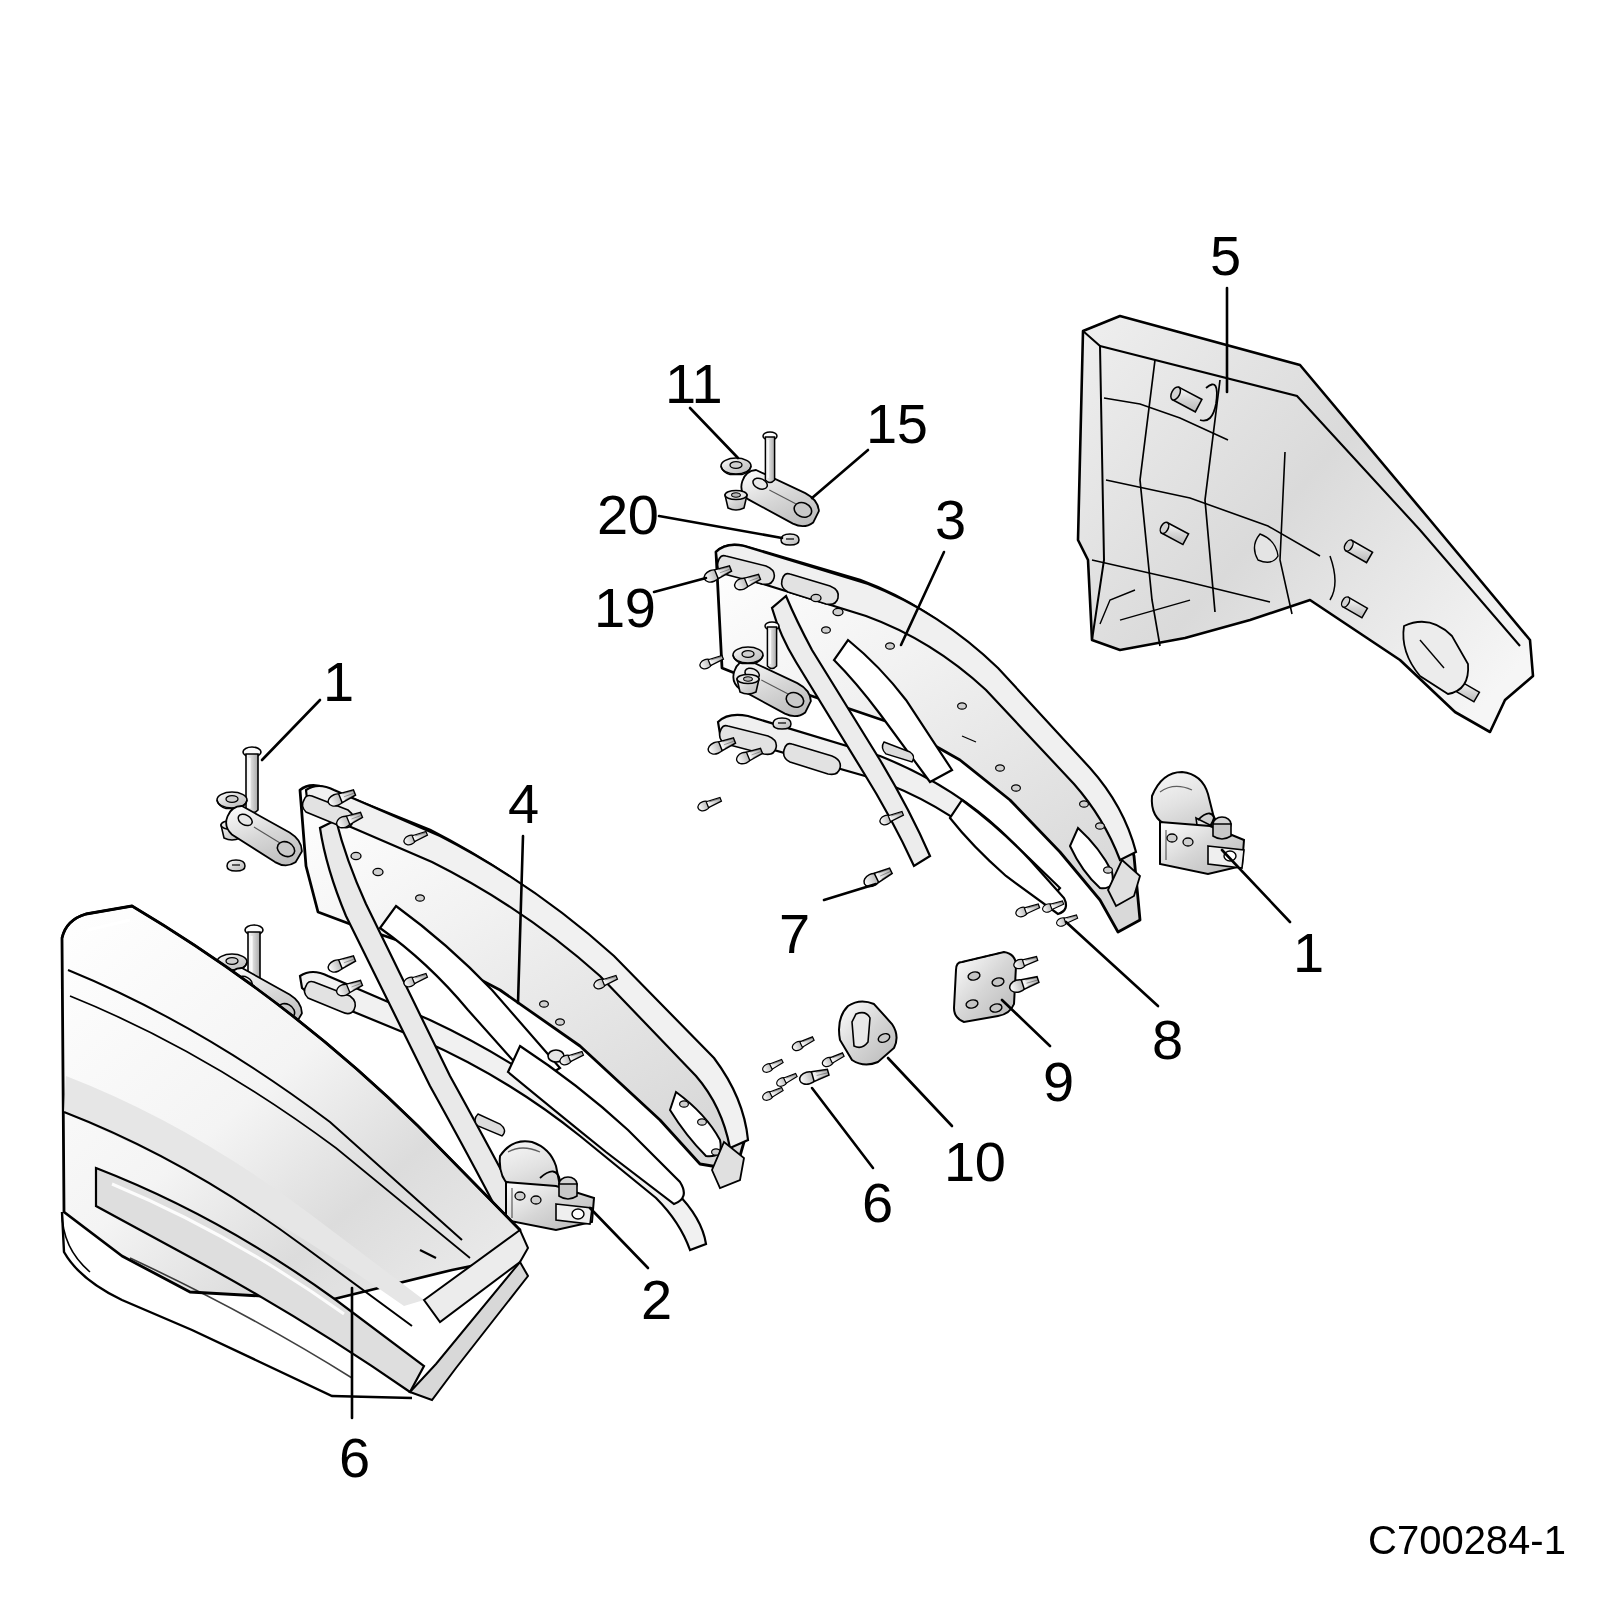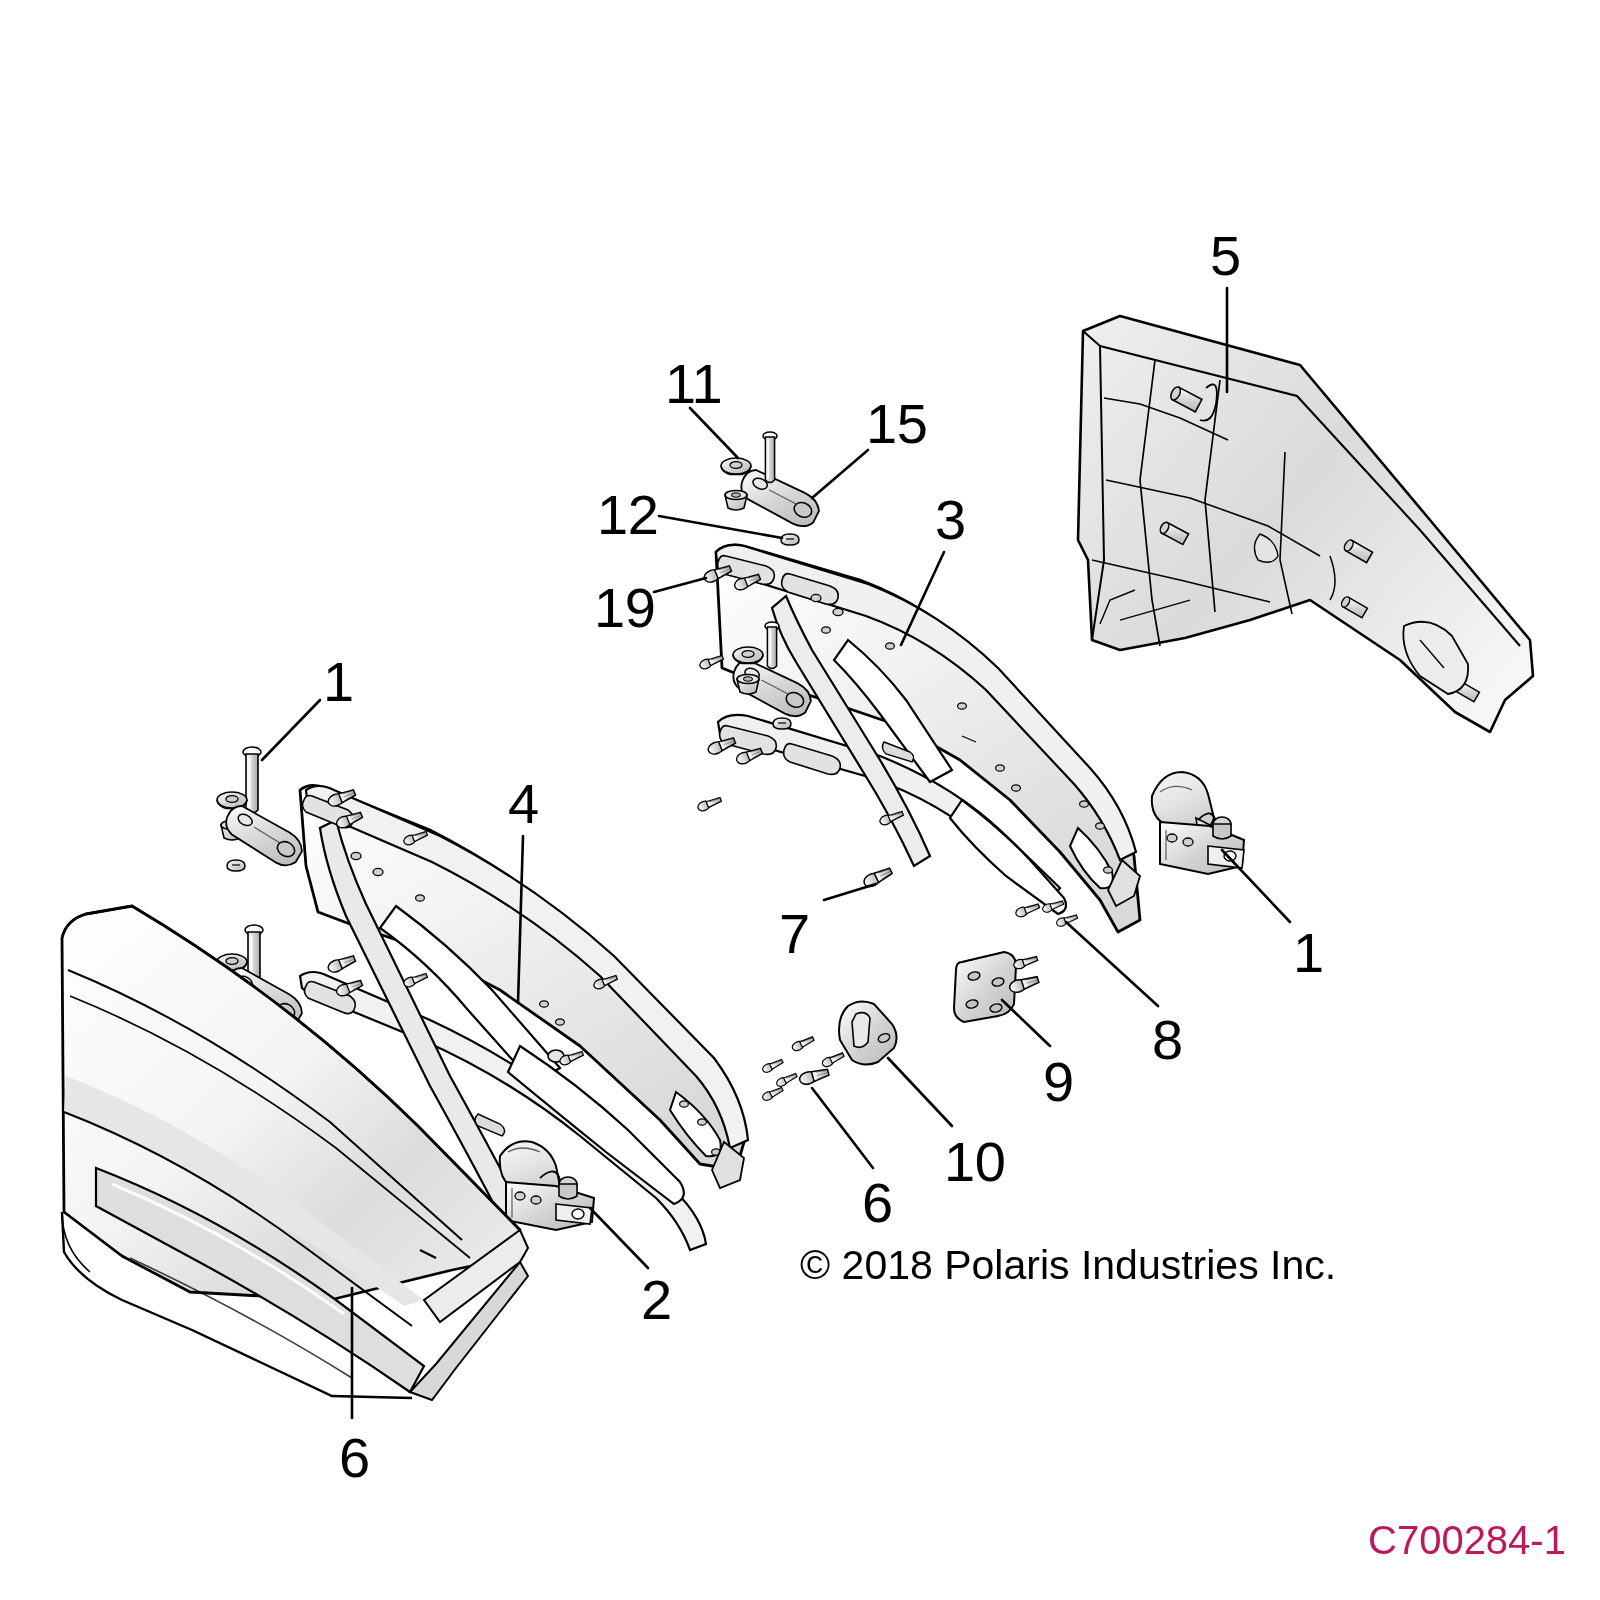--- a/index.html
+++ b/index.html
@@ -43,21 +43,21 @@
     font-size: 41px;
     color: #000000;
     white-space: nowrap;
   }
   #drawing-number {
     position: absolute;
     left: 1368px;
     top: 1518px;
     font-family: "Liberation Sans", sans-serif;
     font-size: 40px;
-    color: #be185d;
+    color: #000000;
     white-space: nowrap;
   }
 </style>
 </head>
 <body>
 
 <div id="sheet">
 
   <svg id="artboard" viewBox="0 0 1600 1600" xmlns="http://www.w3.org/2000/svg">
     <defs>
@@ -526,18 +526,17 @@
   <div class="callout" style="left:339px;  top:1430px;">6</div>
   <div class="callout" style="left:779px;  top:906px;">7</div>
   <div class="callout" style="left:1152px; top:1012px;">8</div>
   <div class="callout" style="left:1043px; top:1054px;">9</div>
   <div class="callout" style="left:944px;  top:1134px;text-align:center;">10</div>
   <div class="callout" style="left:646px;  top:356px;margin-left:19px;">11</div>
   <div class="callout" style="left:594px;  top:580px;">19</div>
   <div class="callout" style="left:862px;  top:1175px;">6</div>
   <div class="callout" style="left:323px;  top:654px;">1</div>
   <div class="callout" style="left:866px;  top:396px;text-align:right;">15</div>
-  <div class="callout" style="left:597px;  top:487px;">12</div>
-
-  <div id="copyright">© 2018 Polaris Industries Inc.</div>
+  <div class="callout" style="left:597px;  top:487px;">20</div>
+
   <div id="drawing-number">C700284-1</div>
 
 </div>
 
 </body></html>

